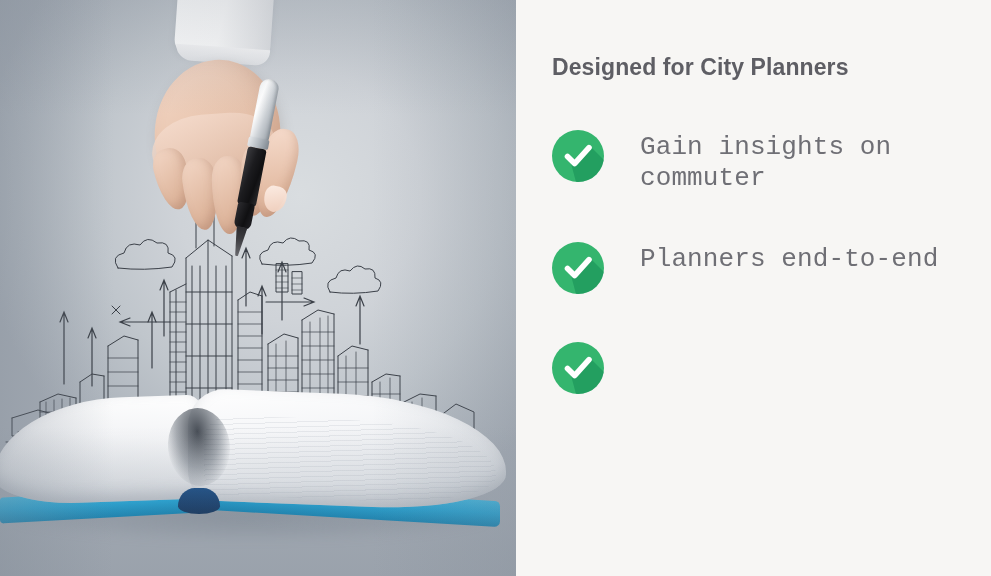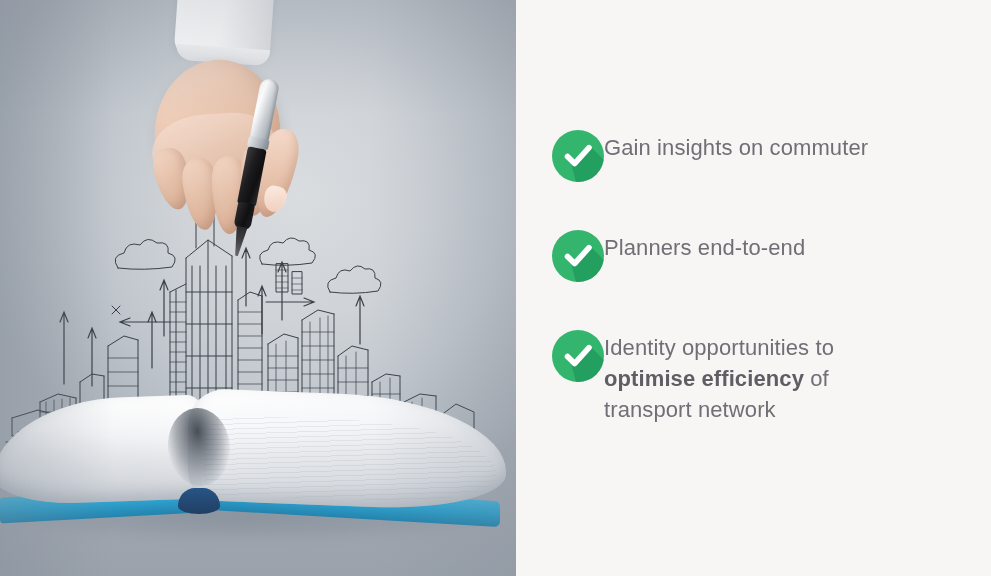--- a/index.html
+++ b/index.html
@@ -162,23 +162,24 @@
     letter-spacing:.1px; white-space:nowrap;
   }
   .feature-list{ position:absolute; left:36px; top:128px; width:420px; }
   .feature-item{ position:relative; display:flex; align-items:flex-start; margin-bottom:46px; }
   .feature-item:last-child{ margin-bottom:0; }
 
   .check-badge{ position:relative; flex:0 0 52px; width:52px; height:52px; margin-top:2px; }
   .check-badge svg{ display:block; width:52px; height:52px; }
 
   .feature-text{
-    padding-top:4px;
-    font-size:22px; line-height:31px; color:#6f6f75;
+    margin-left:36px; padding-top:4px;
+    font-size:26px; line-height:31px; color:#6f6f75;
     letter-spacing:.1px;
+    font-family:Liberation Mono, monospace;
   }
   .feature-text b{ font-weight:bold; color:#5e5e64; }
 </style>
 </head>
 <body>
 
 <div class="slide">
 
   <div class="photo-panel">
 
@@ -290,20 +291,21 @@
       <div class="page-lines"></div>
       <div class="spine"></div>
       <div class="gutter"></div>
     </div>
 
     <div class="photo-vignette"></div>
   </div>
 
   <div class="content-panel">
 
+    <div class="panel-title">Designed for City Planners</div>
 
     <div class="feature-list">
 
       <div class="feature-item">
         <div class="check-badge">
           <svg viewBox="0 0 52 52">
             <defs>
               <clipPath id="c1">
                   <circle cx="26" cy="26" r="26"></circle>
                 </clipPath>
@@ -348,22 +350,17 @@
                   <circle cx="26" cy="26" r="26"></circle>
                 </clipPath>
             </defs>
             <circle cx="26" cy="26" r="26" fill="#34b56e"></circle>
             <g clip-path="url(#c3)">
               <path d="M17 26 L24 33 L38 16 L52 30 L52 52 L24 52 Z" fill="#158d55" opacity=".55"></path>
             </g>
             <path d="M15.5 26.5 L22.6 33.6 L37 17.6" fill="none" stroke="#ffffff" stroke-width="5.6" stroke-linecap="round" stroke-linejoin="round"></path>
           </svg>
         </div>
-        <div class="feature-text">
-          <span>Identity opportunities to</span><br>
-          <b>optimise efficiency</b><span> of</span><br>
-          <span>transport network</span>
-        </div>
       </div>
 
     </div>
   </div>
 </div>
 
 </body></html>

